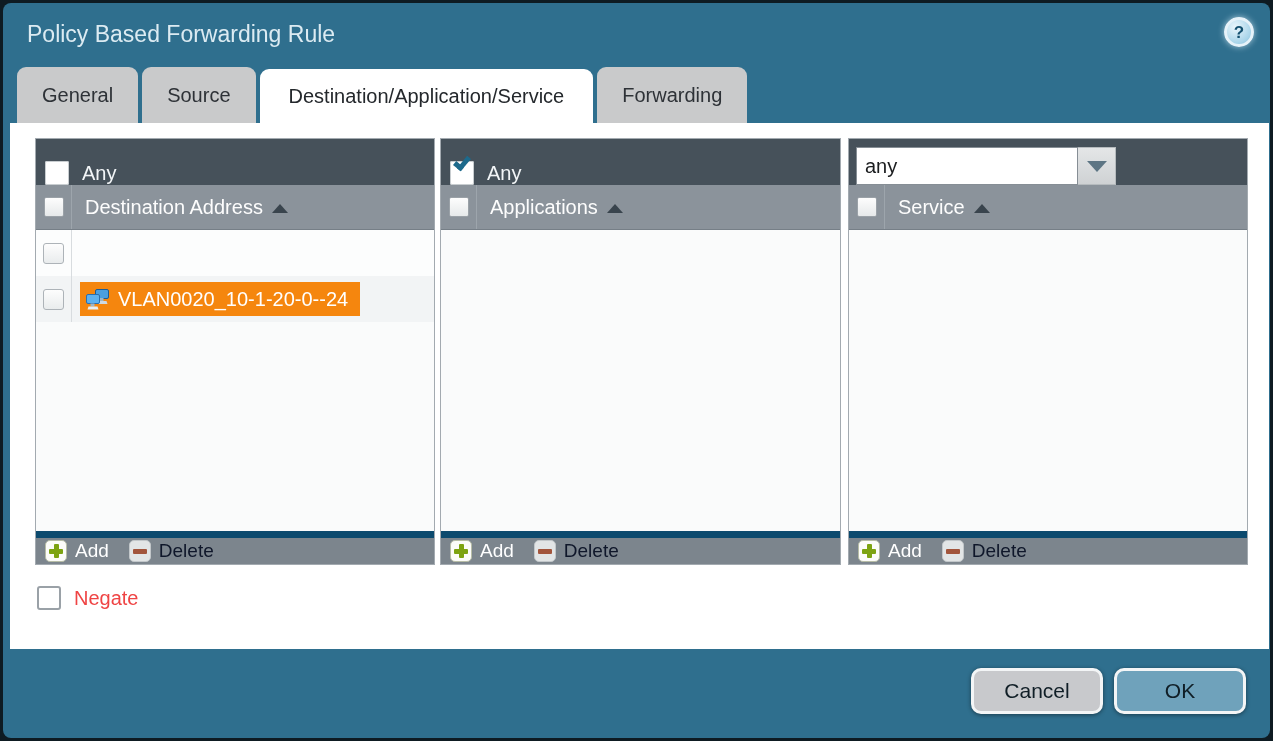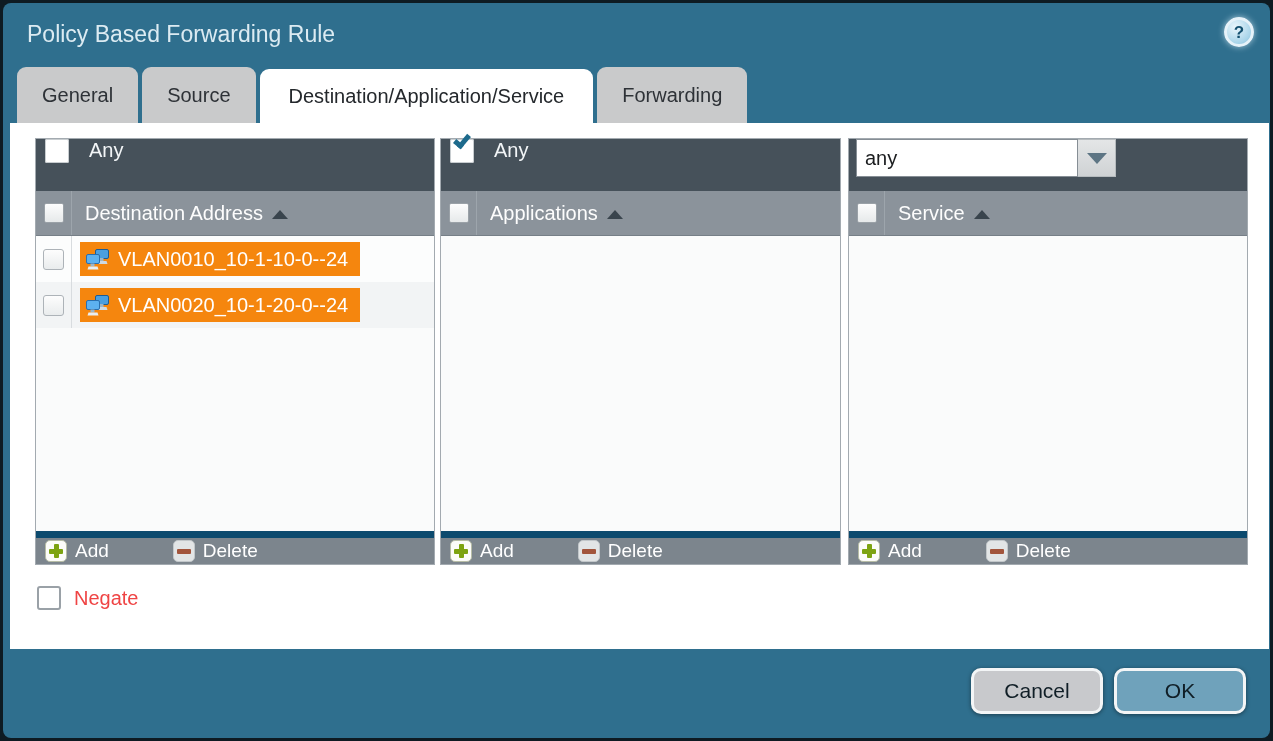--- a/index.html
+++ b/index.html
@@ -33,22 +33,22 @@
   
   .content { position:absolute; left:7px; top:120px; width:1259px; height:526px; background:#ffffff; z-index:2; }
   .col {
     position:absolute; top:15px; height:427px;
     border:1px solid #a3aab0; display:flex; flex-direction:column; background:#fafbfb;
   }
   .col-dest { left:25px;  width:400px; }
   .col-apps { left:430px; width:401px; }
   .col-svc  { left:838px; width:400px; }
   .any-bar {
-    height:52px; background:#46515a; display:flex; align-items:flex-start;
-    padding-left:9px; gap:20px; flex:none;
+    height:46px; background:#46515a; display:flex; align-items:flex-end;
+    padding-left:9px; gap:13px; flex:none;
   }
   .any-label { color:#f2f5f7; font-size:20px; }
   .col-header {
     height:45px; background:#8b939b; display:flex; align-items:center; flex:none;
     border-bottom:1px solid #767f87;
   }
   .hdr-check-cell { width:36px; align-self:stretch; display:flex; align-items:center; justify-content:center; border-right:1px solid #9da5ac; }
   .hdr-label { color:#fdfdfd; font-size:20px; margin-left:13px; display:flex; align-items:center; gap:9px; }
   .sort-arrow { width:0; height:0; border-left:8px solid transparent; border-right:8px solid transparent; border-bottom:9px solid #39444d; margin-top:2px; }
   
@@ -76,21 +76,21 @@
     margin-left:8px; background:#f5860e; height:34px; display:inline-flex; align-items:center;
     padding:0 12px 0 6px; gap:8px; color:#ffffff; font-size:20px; min-width:276px;
   }
   
   .col-footer {
     height:33px; background:#7c858d; display:flex; align-items:center;
     padding-left:9px; gap:20px; flex:none; border-top:7px solid #0c4a6e;
   }
   .tool-btn { display:flex; align-items:center; gap:8px; font-size:19px; cursor:default; }
   .tool-btn.add { color:#ffffff; }
-  .tool-btn.del { color:#ffffff;margin-left:44px; }
+  .tool-btn.del { color:#0f172a; }
   .icon-plus { width:22px; height:22px; background:#fcfcf9; border:1px solid #b7bda6; border-radius:5px; position:relative; flex:none; }
   .icon-plus::before { content:""; position:absolute; left:3px; top:8px; width:14px; height:5px; background:#7da311; border-radius:1px; }
   .icon-plus::after  { content:""; position:absolute; left:8px; top:3px; width:5px; height:14px; background:#7da311; border-radius:1px; }
   .icon-minus { width:22px; height:22px; background:#e2e5e6; border:1px solid #c2c7ca; border-radius:5px; position:relative; flex:none; }
   .icon-minus::before { content:""; position:absolute; left:3px; top:8px; width:14px; height:5px; background:#a2553c; border-radius:1px; }
   
   .negate { position:absolute; left:27px; top:463px; display:flex; align-items:center; gap:13px; }
   .negate-label { font-size:20px; color:#ef4444; }
   
   .footer-buttons { position:absolute; right:24px; bottom:24px; display:flex; gap:11px; z-index:4; }
@@ -132,31 +132,20 @@
         <span class="hdr-label">
           <span>Destination Address</span>
           <span class="sort-arrow"></span>
         </span>
       </div>
       <div class="list">
         <div class="row">
           <span class="row-check-cell">
               <span class="cb cb-row"></span>
             </span>
-          <span class="chip">
-            <svg class="net-icon" viewBox="0 0 24 21" width="24" height="21">
-              <rect x="9.5" y="0.5" width="13" height="9" rx="1.5" fill="#4b9fe0" stroke="#1d5c94"></rect>
-              <rect x="13.5" y="9" width="4" height="3" fill="#9fb6c6"></rect>
-              <path d="M11.5 12h9l1 3h-11z" fill="#cfd9e2"></path>
-              <rect x="0.5" y="5.5" width="13" height="9" rx="1.5" fill="#5db1f0" stroke="#2a6fae"></rect>
-              <rect x="4.5" y="14.5" width="4" height="3" fill="#9fb6c6"></rect>
-              <path d="M2.5 17.5h9l1 3h-11z" fill="#e8eef3"></path>
-            </svg>
-            <span>VLAN0010_10-1-10-0--24</span>
-          </span>
         </div>
         <div class="row alt">
           <span class="row-check-cell">
               <span class="cb cb-row"></span>
             </span>
           <span class="chip">
             <svg class="net-icon" viewBox="0 0 24 21" width="24" height="21">
               <rect x="9.5" y="0.5" width="13" height="9" rx="1.5" fill="#4b9fe0" stroke="#1d5c94"></rect>
               <rect x="13.5" y="9" width="4" height="3" fill="#9fb6c6"></rect>
               <path d="M11.5 12h9l1 3h-11z" fill="#cfd9e2"></path>

